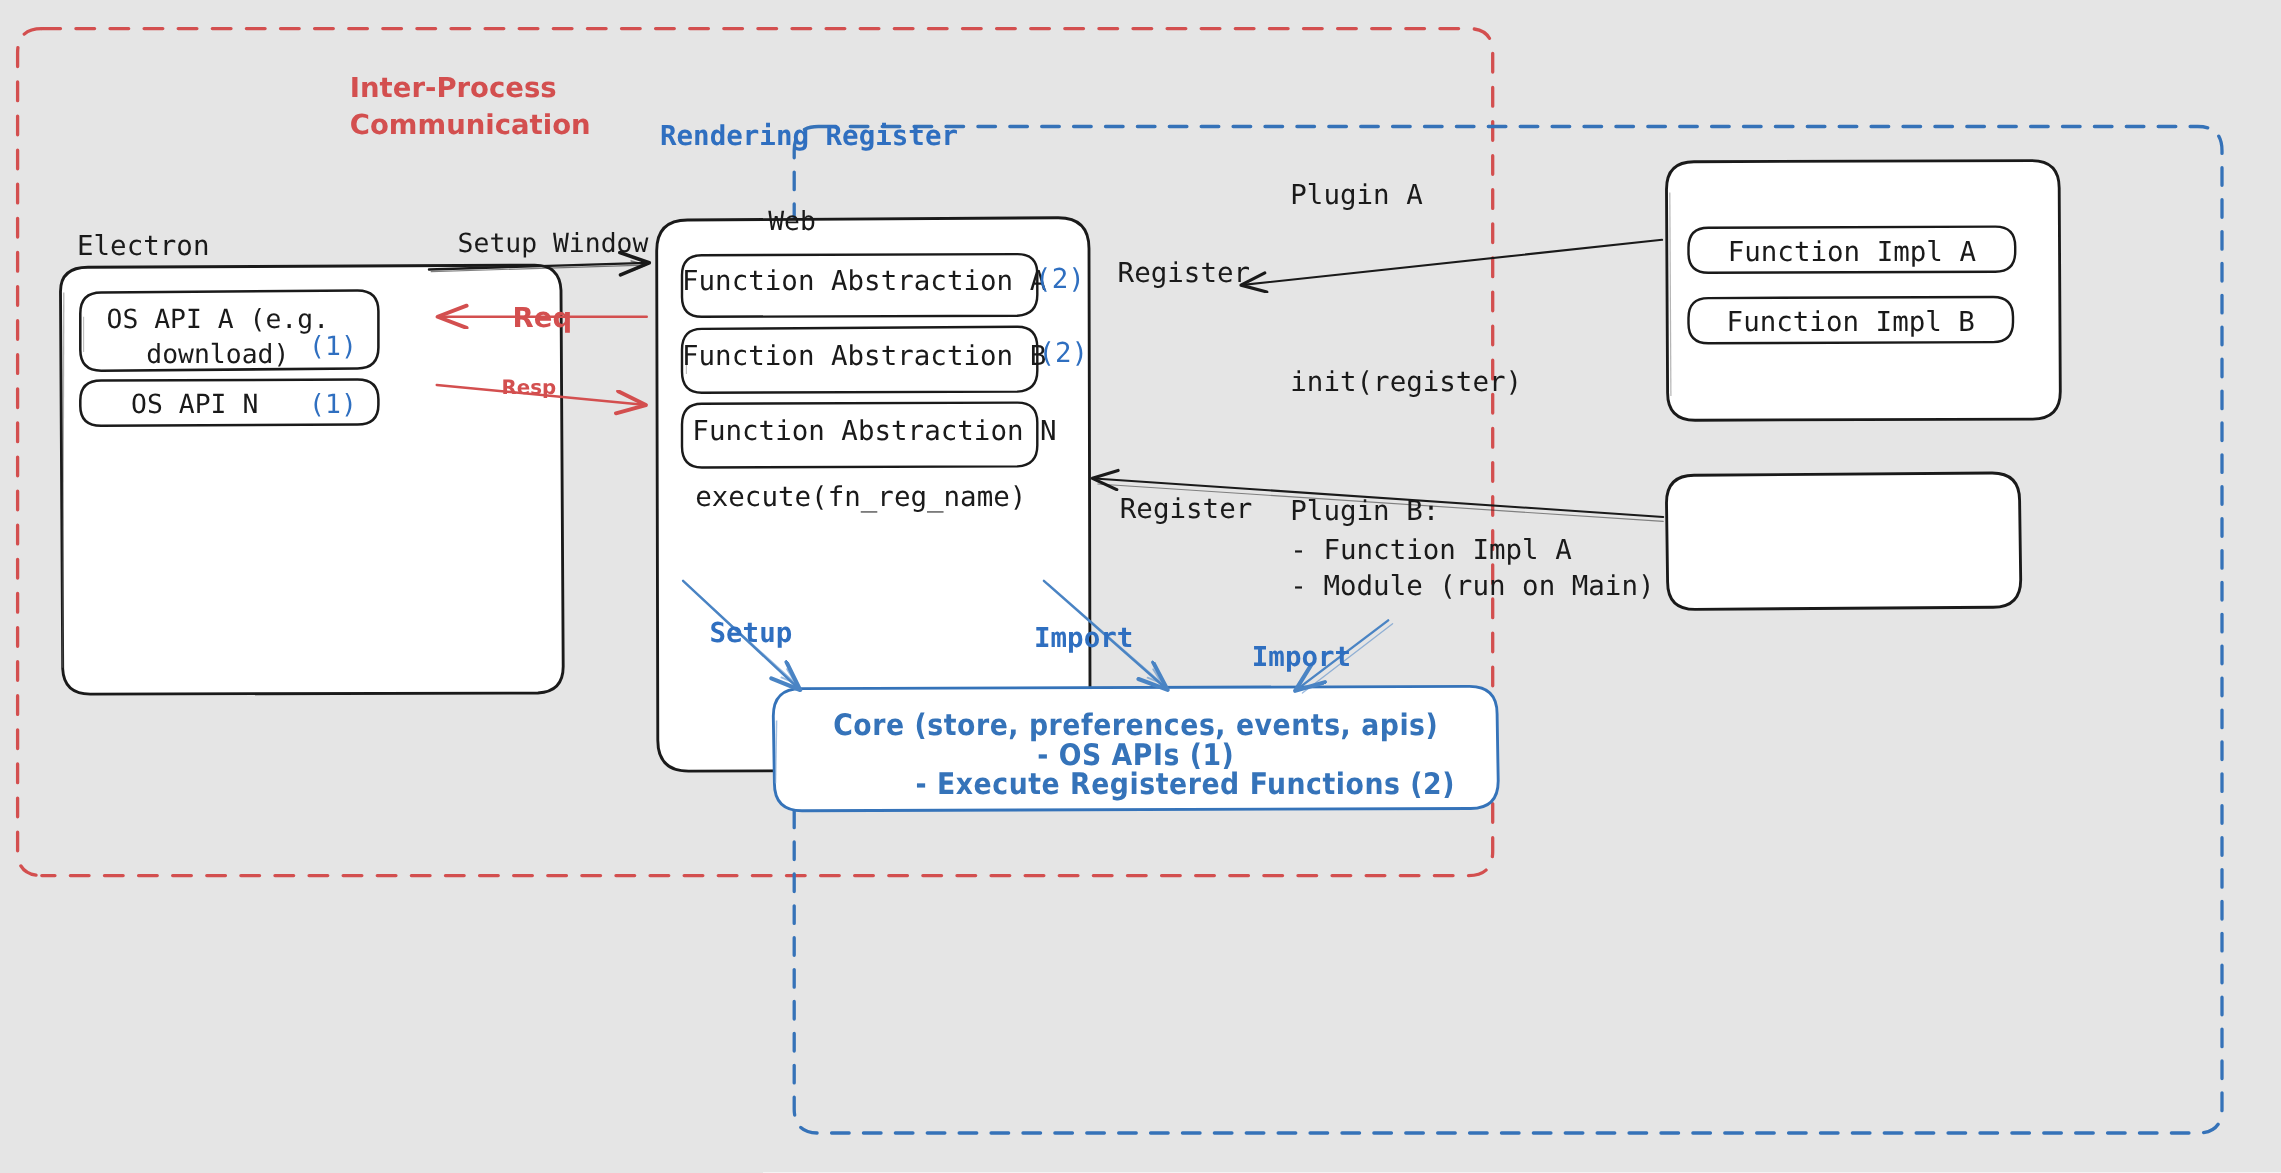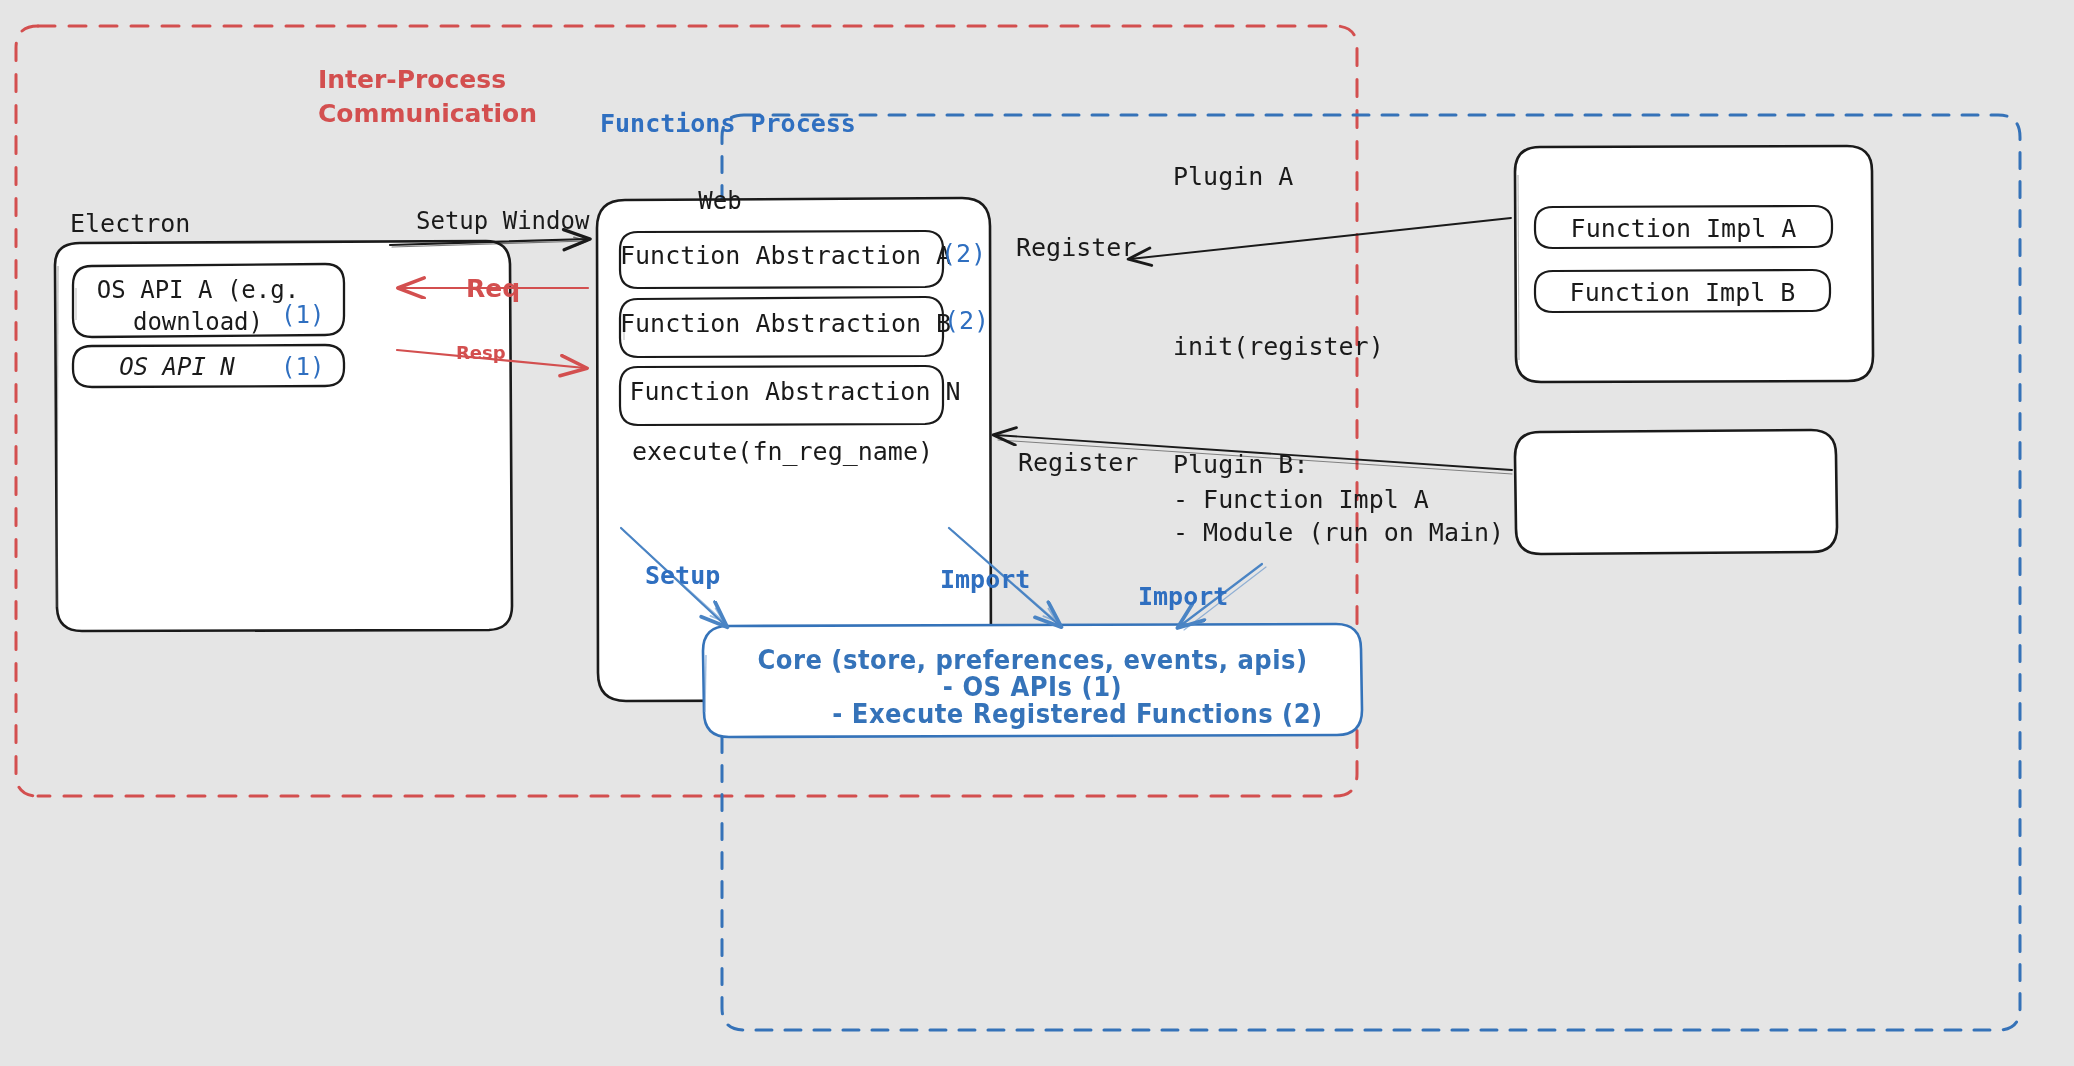--- a/index.html
+++ b/index.html
@@ -172,27 +172,27 @@
 
     <g>
       <path d="M 1262,564 L 1180,626" fill="none" stroke="#4a84c4" stroke-width="2.2" marker-end="url(#ah-blue)" stroke-linecap="round"></path>
       <path d="M 1266,567 L 1184,630" fill="none" stroke="#4a84c4" stroke-width="1.2" opacity="0.55" stroke-linecap="round"></path>
     </g>
   </svg>
 
   <div class="lbl red" style="left:318px; top:63px; font-size:25px; line-height:1.35;">Inter-Process
 Communication</div>
 
-  <div class="lbl blue" style="left:600px; top:108px; font-size:25px; font-weight:700;">Functions Process</div>
+  <div class="lbl blue" style="left:600px; top:108px; font-size:25px; font-weight:700;">Rendering Register</div>
 
   <div class="lbl" style="left:70px; top:208px; font-size:25px;">Electron</div>
   <div class="lbl center" style="left:90px; top:274px; width:216px; font-size:24px; line-height:1.35;">OS API A (e.g.
 download)</div>
   <div class="lbl blue" style="left:281px; top:300px; font-size:24px;">(1)</div>
-  <div class="lbl center" style="left:82px; top:352px; width:190px; font-size:24px;font-style:italic;">OS API N</div>
+  <div class="lbl center" style="left:82px; top:352px; width:190px; font-size:24px;">OS API N</div>
   <div class="lbl blue" style="left:281px; top:352px; font-size:24px;">(1)</div>
 
   <div class="lbl" style="left:416px; top:206px; font-size:24px;">Setup Window</div>
   <div class="lbl red" style="left:466px; top:273px; font-size:25px;">Req</div>
   <div class="lbl red" style="left:456px; top:341px; font-size:18px;">Resp</div>
 
   <div class="lbl center" style="left:640px; top:186px; width:160px; font-size:24px;">Web</div>
   <div class="lbl center" style="left:620px; top:240px; width:323px; font-size:25px;">Function Abstraction A</div>
   <div class="lbl blue" style="left:941px; top:238px; font-size:25px;">(2)</div>
   <div class="lbl center" style="left:620px; top:308px; width:323px; font-size:25px;">Function Abstraction B</div>

